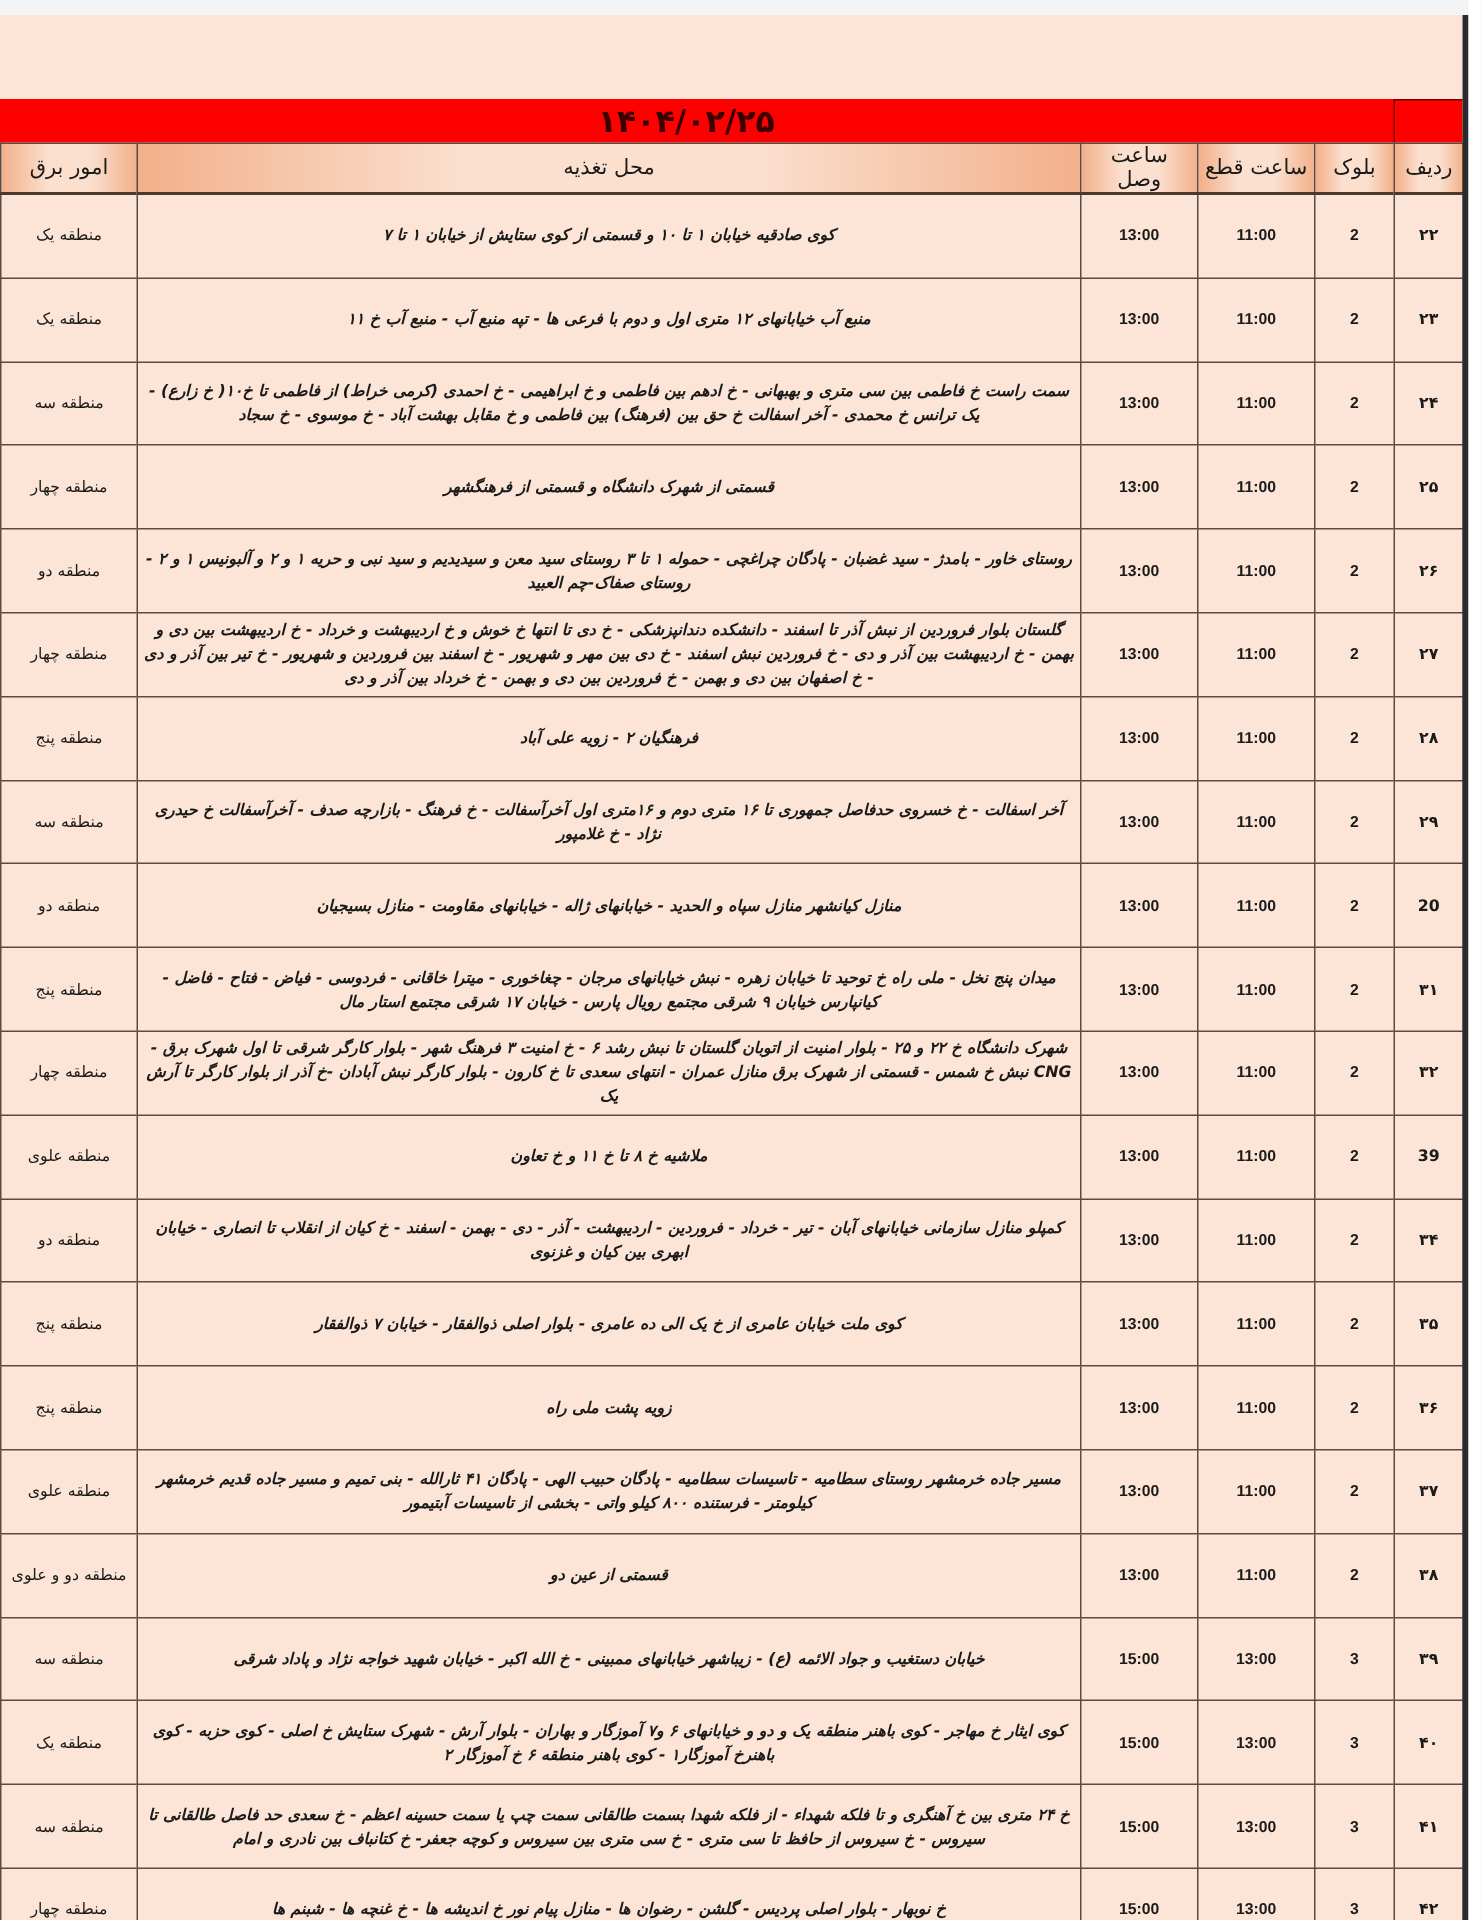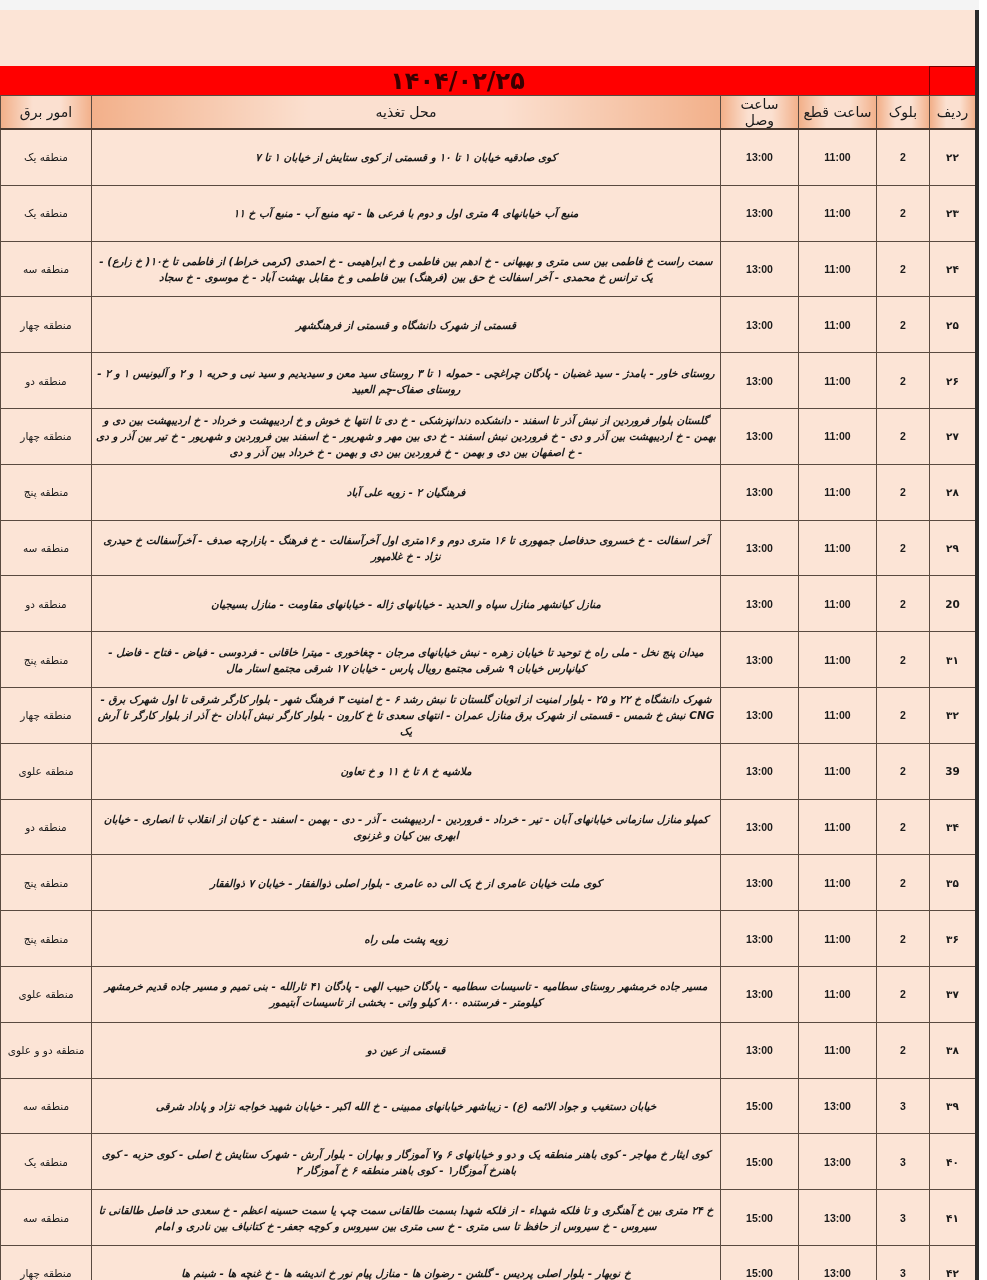--- a/index.html
+++ b/index.html
@@ -59,21 +59,21 @@
     .date-band {
       position: absolute;
       left: 0; top: 56px;
       width: 975px; height: 29px;
       background: #ff0000;
       display: flex;
       align-items: center;
       justify-content: center;
     }
     .date-text {
-      font-size: 24px;
+      font-size: 21px;
       font-weight: bold;
       color: #3a0000;
       letter-spacing: 1px;
       padding-right: 60px;
     }
     .date-corner {
       position: absolute;
       right: 0; top: 56px;
       width: 46px; height: 29px;
       border-left: 1px solid #7a0000;
@@ -170,21 +170,21 @@
     <td class="c-time">13:00</td>
     <td class="c-loc">کوی صادقیه خیابان ۱ تا ۱۰ و قسمتی از کوی ستایش از خیابان ۱ تا ۷</td>
     <td class="c-area">منطقه یک</td>
   </tr>
 
   <tr>
     <td class="c-row">۲۳</td>
     <td class="c-block">2</td>
     <td class="c-time">11:00</td>
     <td class="c-time">13:00</td>
-    <td class="c-loc">منبع آب خیابانهای 4 متری اول و دوم با فرعی ها - تپه منبع آب - منبع آب خ ۱۱</td>
+    <td class="c-loc">منبع آب خیابانهای ۱۲ متری اول و دوم با فرعی ها - تپه منبع آب - منبع آب خ ۱۱</td>
     <td class="c-area">منطقه یک</td>
   </tr>
 
   <tr>
     <td class="c-row">۲۴</td>
     <td class="c-block">2</td>
     <td class="c-time">11:00</td>
     <td class="c-time">13:00</td>
     <td class="c-loc">سمت راست خ فاطمی بین سی متری و بهبهانی - خ ادهم بین فاطمی و خ ابراهیمی - خ احمدی (کرمی خراط) از فاطمی تا خ۱۰( خ زارع) - یک ترانس خ محمدی - آخر اسفالت خ حق بین (فرهنگ) بین فاطمی و خ مقابل بهشت آباد - خ موسوی - خ سجاد</td>
     <td class="c-area">منطقه سه</td>

